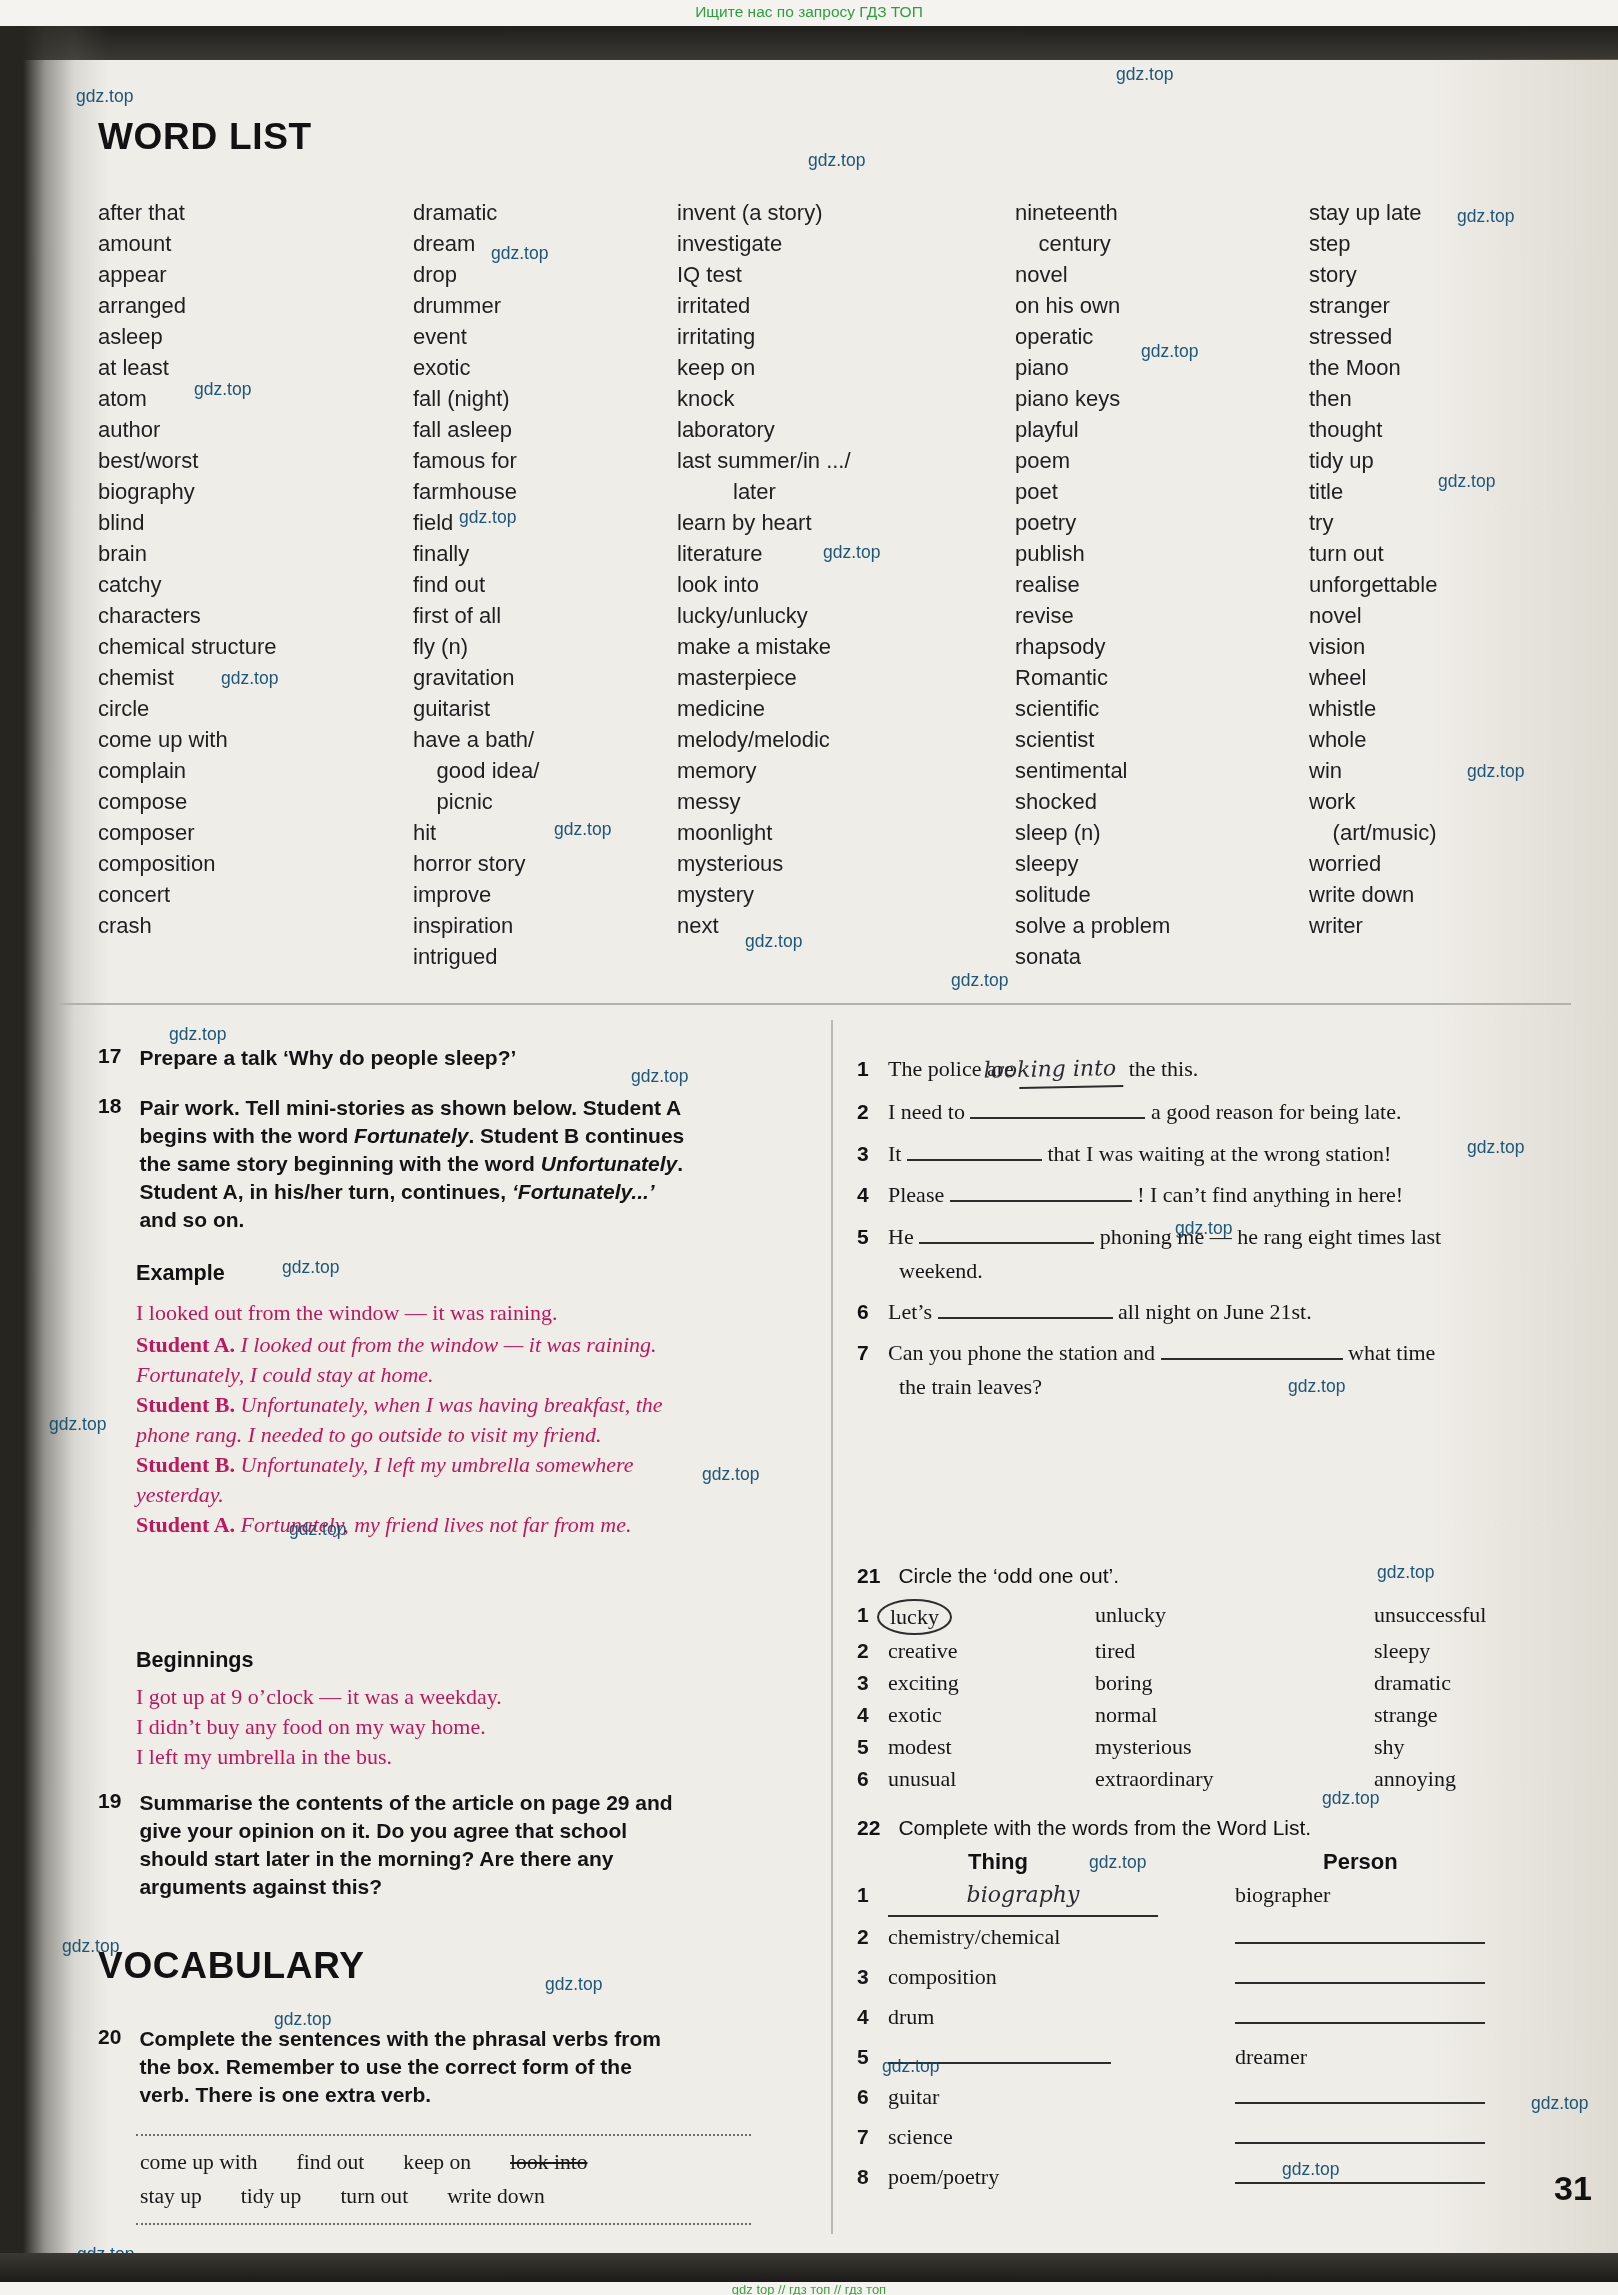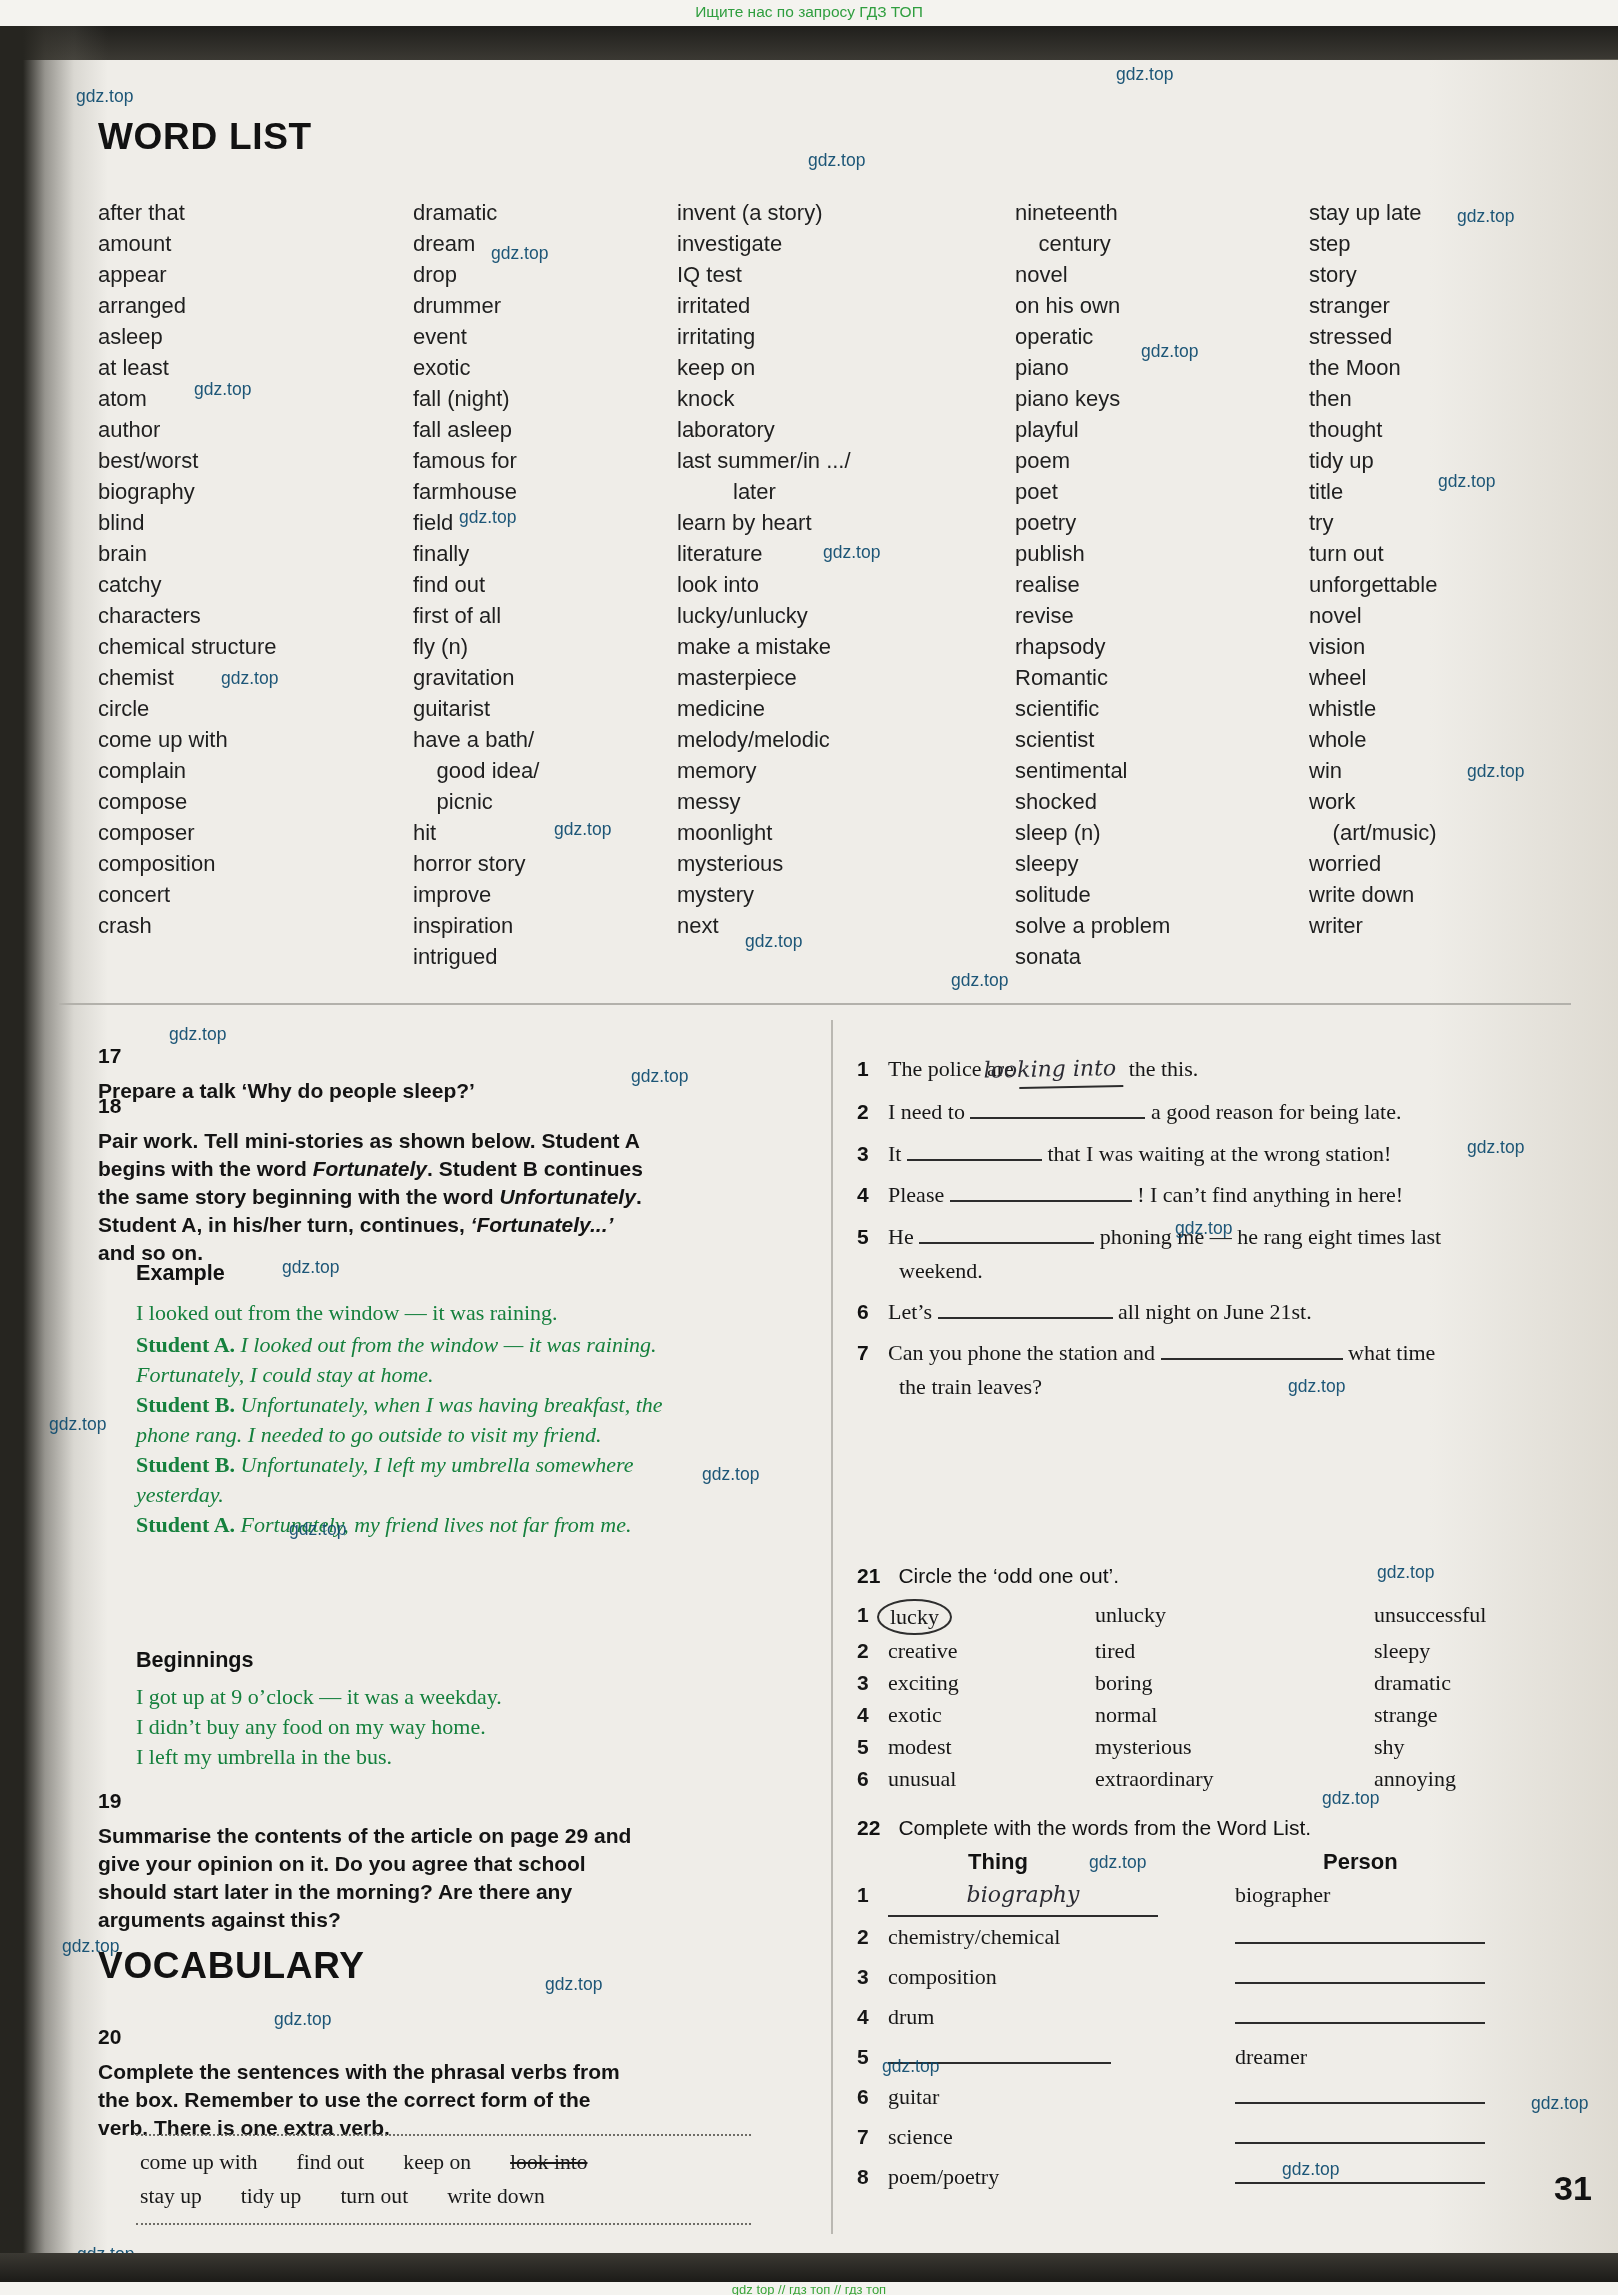--- a/index.html
+++ b/index.html
@@ -16,27 +16,27 @@
   .shade-right{position:absolute;top:59px;bottom:42px;right:0;width:189px;
      background:linear-gradient(270deg,rgba(182,175,158,.30),rgba(0,0,0,0));}
   .wm{position:absolute;font-size:17.5px;color:#0c4a6e;opacity:.92;white-space:nowrap;}
   .h1{position:absolute;font-size:37px;font-weight:800;letter-spacing:0.7px;color:#121212;}
   
   .wl-col{position:absolute;top:197px;font-size:22px;line-height:31px;color:#1f1f1f;}
   .wl-item{white-space:nowrap;}
   .rule-h{position:absolute;left:59px;width:1512px;top:1003px;height:2px;background:#b3b1ab;}
   .rule-v{position:absolute;left:831px;top:1020px;height:1214px;width:2px;background:#bab8b2;}
   
-  .lblock{position:absolute;left:98px;display:flex;gap:9.4px;flex-direction:column;}
+  .lblock{position:absolute;left:98px;display:flex;gap:9.4px;}
   .num{font-weight:700;font-size:21px;width:32px;flex:none;color:#121212;}
   .btext{font-weight:700;font-size:21px;line-height:28px;width:546px;color:#141414;}
   .bi{font-style:italic;}
   .sub{position:absolute;left:136px;font-weight:700;font-size:21.6px;color:#121212;}
   .serifblk{position:absolute;left:136px;width:560px;font-family:"Liberation Serif",serif;
-            font-size:22px;line-height:30px;color:#15803d;}
+            font-size:22px;line-height:30px;color:#be185d;}
   .turn .speaker{font-weight:700;}
   .turn .ttext{font-style:italic;}
   .pbox{position:absolute;left:136px;top:2134px;width:607px;border-top:2px dotted #6e6c66;border-bottom:2px dotted #6e6c66;
         padding:9.4px 4px;font-family:"Liberation Serif",serif;font-size:21.6px;line-height:34px;color:#191919;}
   .pbox-row{display:flex;gap:39px;white-space:nowrap;}
   .strike{text-decoration:line-through;}
   
   .sentences{position:absolute;left:857px;top:1052px;width:607px;font-family:"Liberation Serif",serif;
              font-size:22px;line-height:34px;color:#171717;}
   .sentence{margin-bottom:7.4px;padding-left:42px;text-indent:-42px;}

